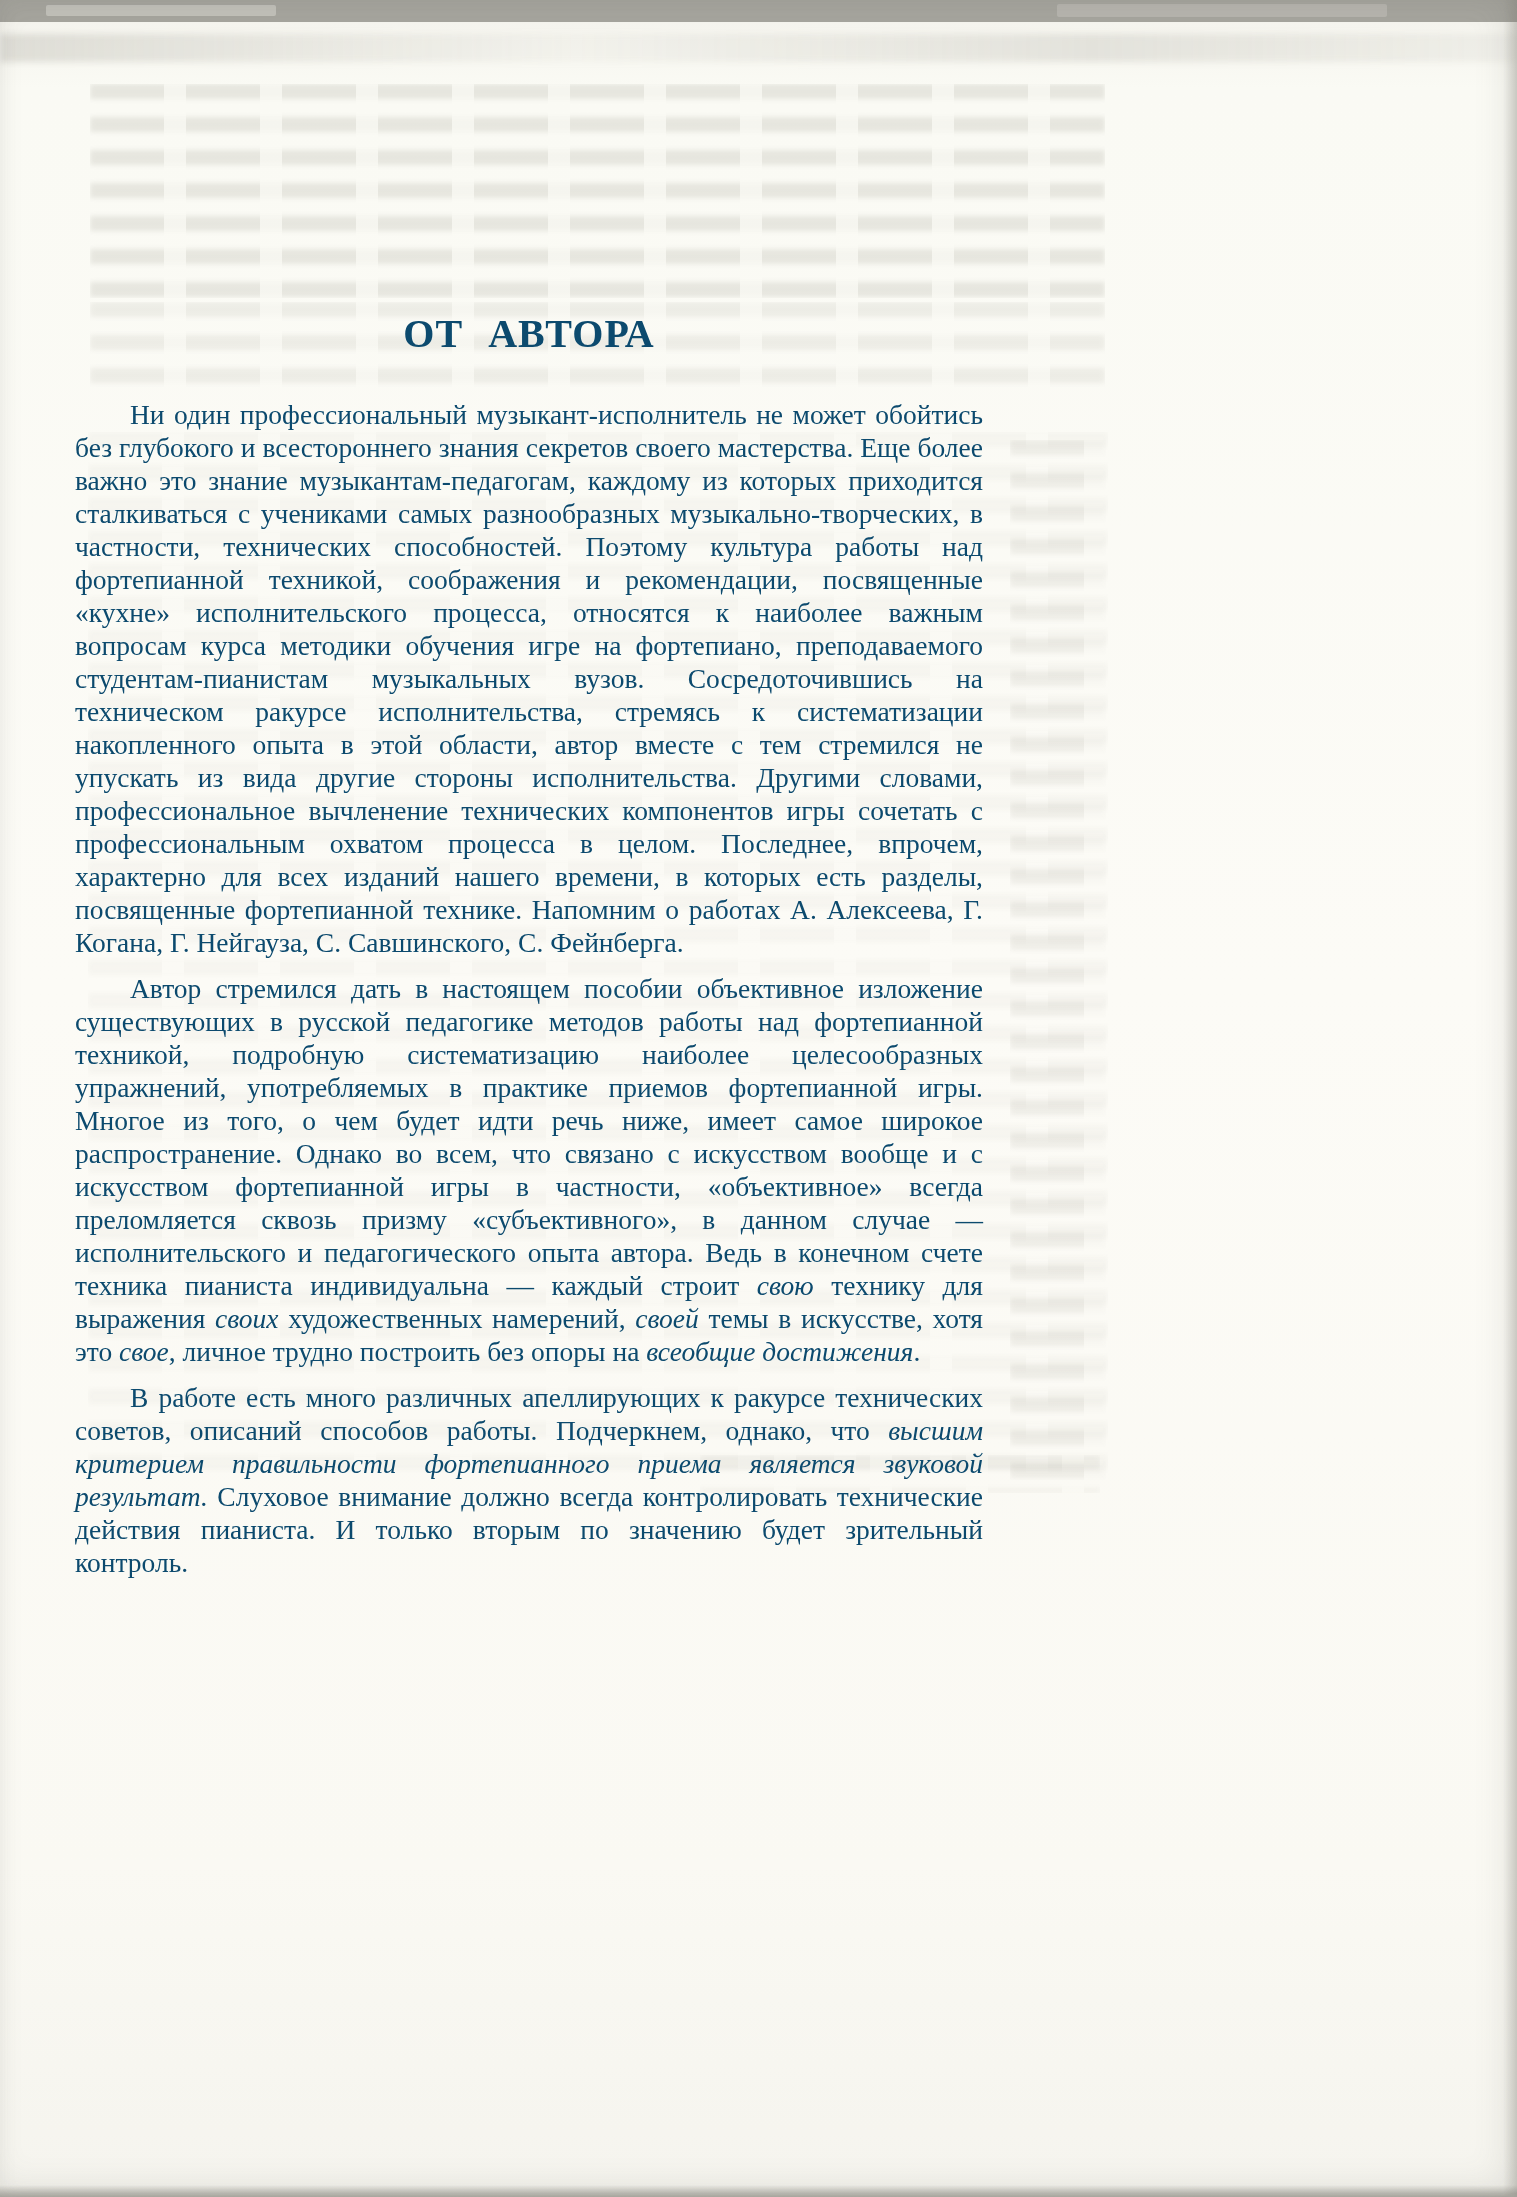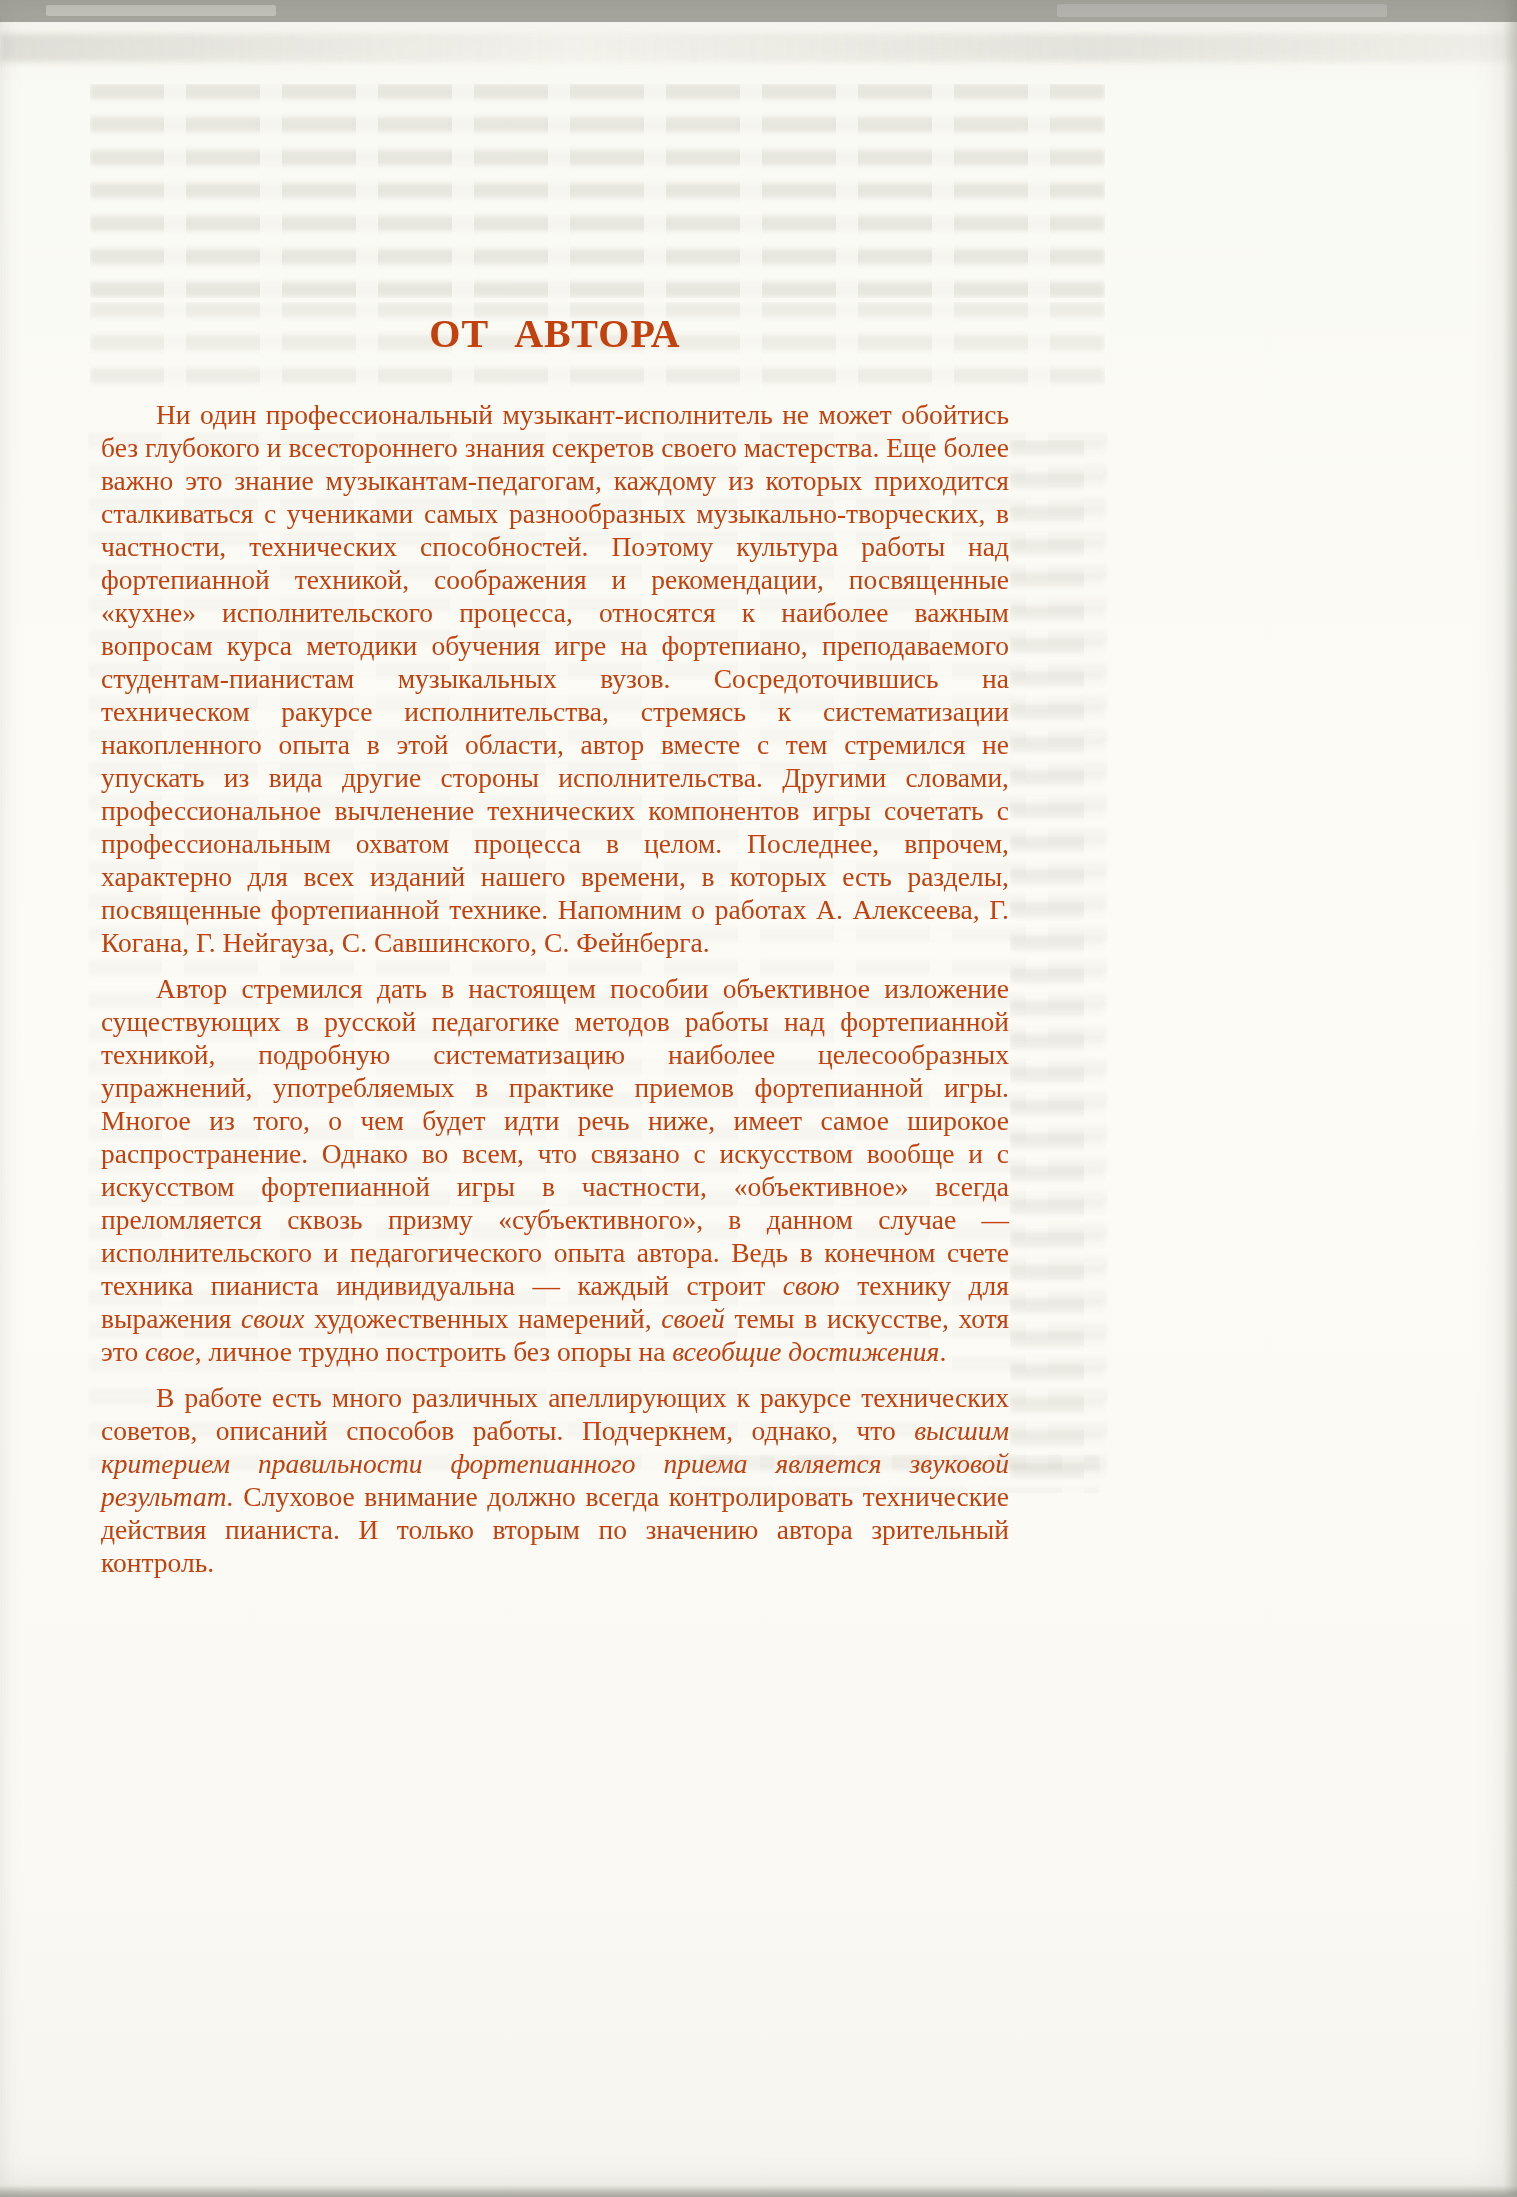--- a/index.html
+++ b/index.html
@@ -55,24 +55,24 @@
     z-index: 1;
   }
   .ghost-top    { left: 90px;  top: 84px;   width: 1015px; height: 214px; opacity: .45; }
   .ghost-title  { left: 90px;  top: 302px;  width: 1015px; height: 96px;  opacity: .30; }
   .ghost-body   { left: 88px;  top: 432px;  width: 1020px; height: 1045px; opacity: .13; }
   .ghost-right  { left: 1010px; top: 440px; width: 96px;  height: 1040px; opacity: .30; }
   .ghost-footer { left: 700px; top: 1455px; width: 400px; height: 38px;   opacity: .20; }
   
   .text-block {
     position: absolute;
-    left: 88px;
+    left: 62px;
     top: 312px;
     width: 934px;
-    color: #c2410c;
+    color: #0c4a6e;
     z-index: 3;
   }
   .text-block h1 {
     margin: 0 0 42px 0;
     font-size: 40px;
     line-height: 44px;
     font-weight: bold;
     text-align: center;
     word-spacing: 14px;
     letter-spacing: 1px;
@@ -123,18 +123,18 @@
 <div class="ghost ghost-top"></div>
 <div class="ghost ghost-title"></div>
 <div class="ghost ghost-body"></div>
 <div class="ghost ghost-right"></div>
 <div class="ghost ghost-footer"></div>
 
 <main class="text-block">
   <h1>ОТ АВТОРА</h1>
   <p class="para"><span>Ни один профессиональный музыкант-исполнитель не может обойтись без глубокого и всестороннего знания секретов своего мастерства. Еще более важно это знание музыкантам-педагогам, каждому из которых приходится сталкиваться с учениками самых разнообразных музыкально-творческих, в частности, технических способностей. Поэтому культура работы над фортепианной техникой, соображения и рекомендации, посвященные «кухне» исполнительского процесса, относятся к наиболее важным вопросам курса методики обучения игре на фортепиано, преподаваемого студентам-пианистам музыкальных вузов. Сосредоточившись на техническом ракурсе исполнительства, стремясь к систематизации накопленного опыта в этой области, автор вместе с тем стремился не упускать из вида другие стороны исполнительства. Другими словами, профессиональное вычленение технических компонентов игры сочетать с профессиональным охватом процесса в целом. Последнее, впрочем, характерно для всех изданий нашего времени, в которых есть разделы, посвященные фортепианной технике. Напомним о работах А. Алексеева, Г. Когана, Г. Нейгауза, С. Савшинского, С. Фейнберга.</span></p>
   <p class="para"><span>Автор стремился дать в настоящем пособии объективное изложение существующих в русской педагогике методов работы над фортепианной техникой, подробную систематизацию наиболее целесообразных упражнений, употребляемых в практике приемов фортепианной игры. Многое из того, о чем будет идти речь ниже, имеет самое широкое распространение. Однако во всем, что связано с искусством вообще и с искусством фортепианной игры в частности, «объективное» всегда преломляется сквозь призму «субъективного», в данном случае — исполнительского и педагогического опыта автора. Ведь в конечном счете техника пианиста индивидуальна — каждый строит </span><em>свою</em><span> технику для выражения </span><em>своих</em><span> художественных намерений, </span><em>своей</em><span> темы в искусстве, хотя это </span><em>свое</em><span>, личное трудно построить без опоры на </span><em>всеобщие достижения</em><span>.</span></p>
-  <p class="para"><span>В работе есть много различных апеллирующих к ракурсе технических советов, описаний способов работы. Подчеркнем, однако, что </span><em>высшим критерием правильности фортепианного приема является звуковой результат.</em><span> Слуховое внимание должно всегда контролировать технические действия пианиста. И только вторым по значению автора зрительный контроль.</span></p>
+  <p class="para"><span>В работе есть много различных апеллирующих к ракурсе технических советов, описаний способов работы. Подчеркнем, однако, что </span><em>высшим критерием правильности фортепианного приема является звуковой результат.</em><span> Слуховое внимание должно всегда контролировать технические действия пианиста. И только вторым по значению будет зрительный контроль.</span></p>
 </main>
 
 <div class="right-edge"></div>
 <div class="bottom-edge"></div>
 <div class="vignette"></div>
 
 </body></html>

